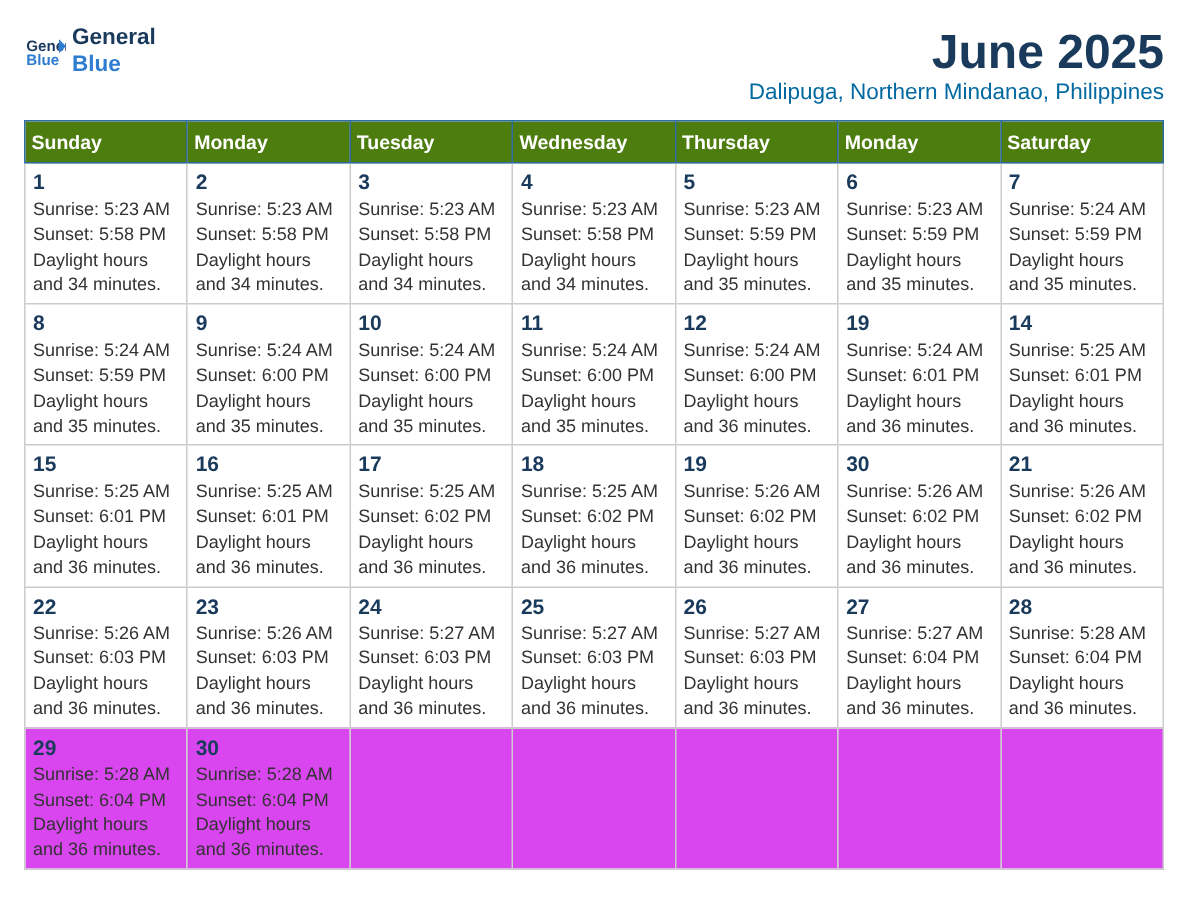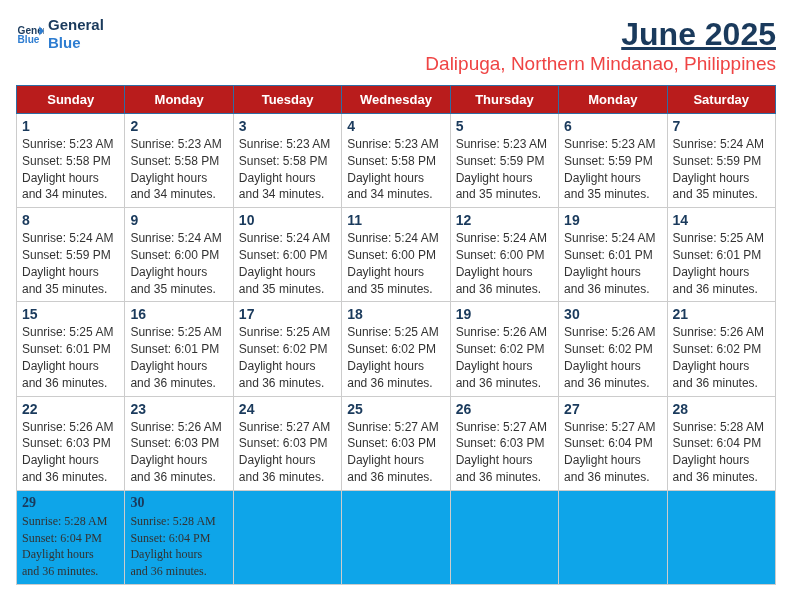--- a/index.html
+++ b/index.html
@@ -32,54 +32,52 @@
       width: 28px;
       height: 28px;
     }
     .title-area {
       text-align: right;
     }
     .month-year {
       font-size: 32px;
       font-weight: bold;
       color: #1a3a5c;
-      text-decoration: underline;
     }
     .location {
-      font-size: 19px;
-      color: #ef4444;
+      font-size: 15px;
+      color: #0369a1;
     }
     table {
       width: 100%;
       border-collapse: collapse;
       font-size: 11px;
     }
     thead tr th {
-      background-color: #b91c1c;
+      background-color: #4d7c0f;
       color: #fff;
       padding: 6px 4px;
-      text-align: center;
+      text-align: left;
       font-size: 13px;
       font-weight: bold;
       border: 1px solid #2e6da4;
     }
     tbody tr td {
       border: 1px solid #ccc;
       padding: 4px 5px;
       vertical-align: top;
       background: #fff;
       min-height: 80px;
       width: calc(100% / 7);
     }
     tbody tr td.empty {
       background: #f5f5f5;
     }
     tbody tr:last-child td {
-      background: #0ea5e9;
-      font-family: Liberation Serif, serif;
+      background: #d946ef;
     }
     .day-number {
       font-size: 14px;
       font-weight: bold;
       color: #1a3a5c;
       display: block;
       margin-bottom: 2px;
     }
     .day-detail {
       color: #333;

